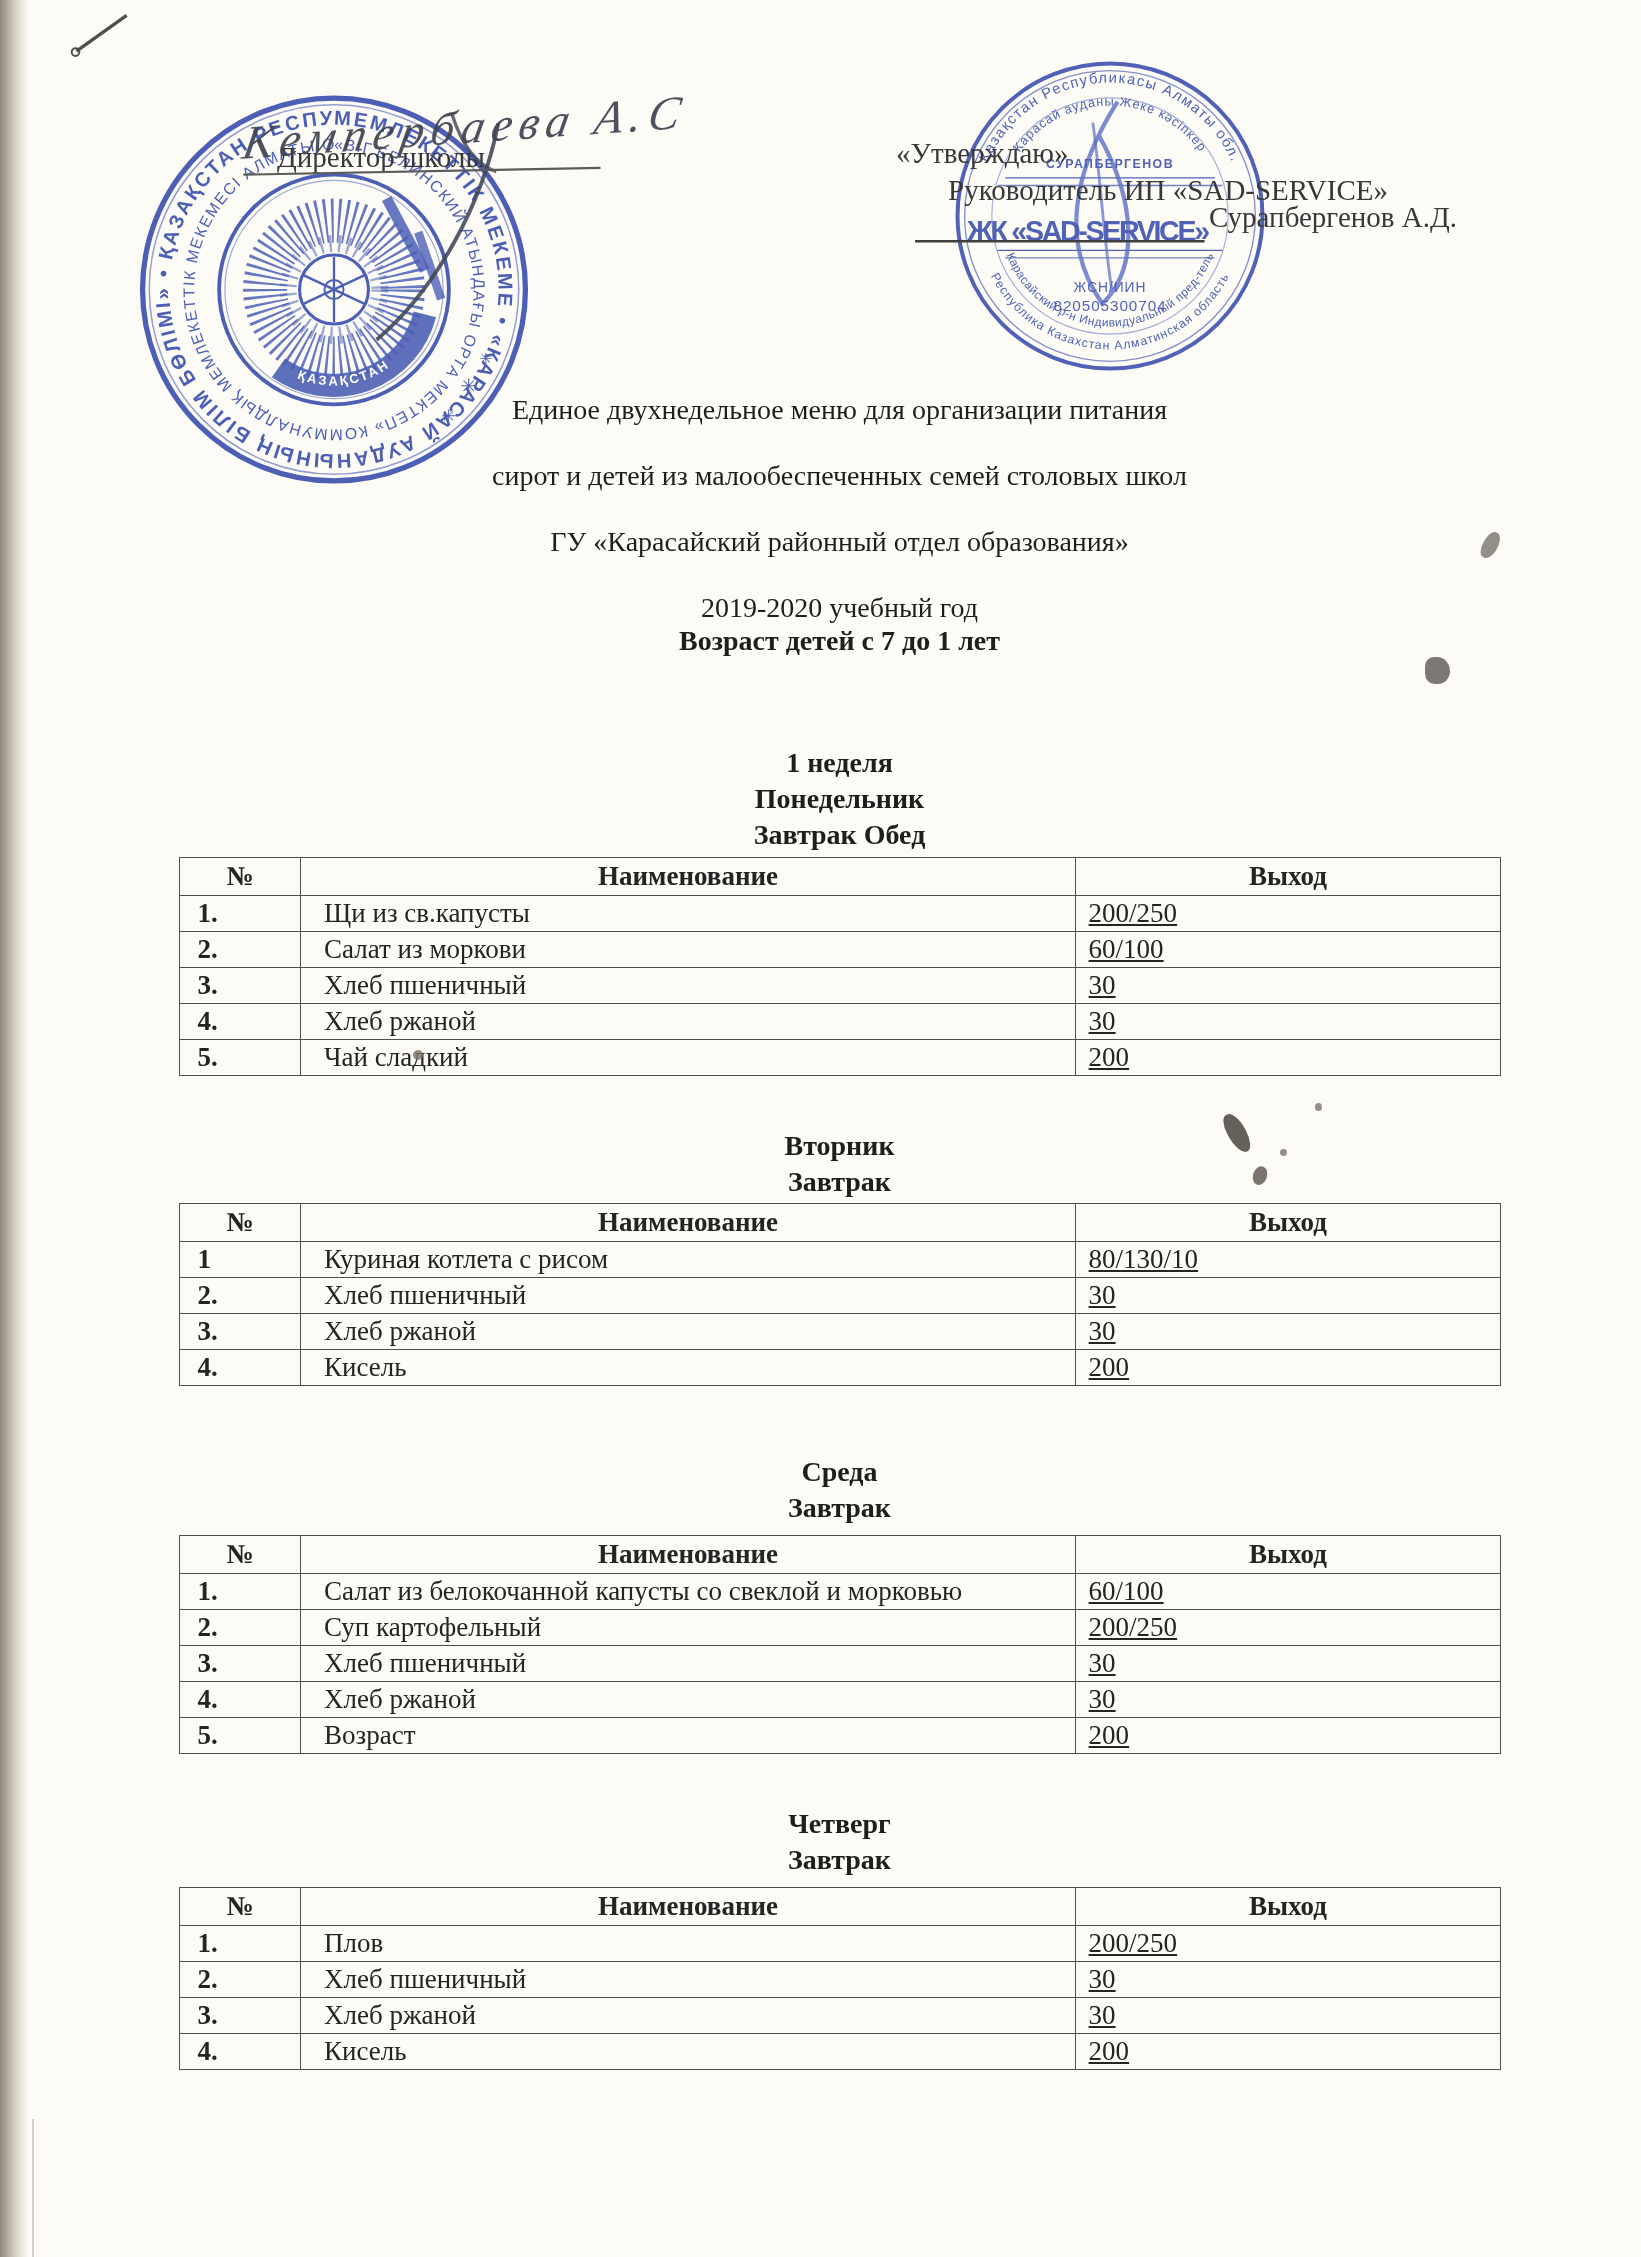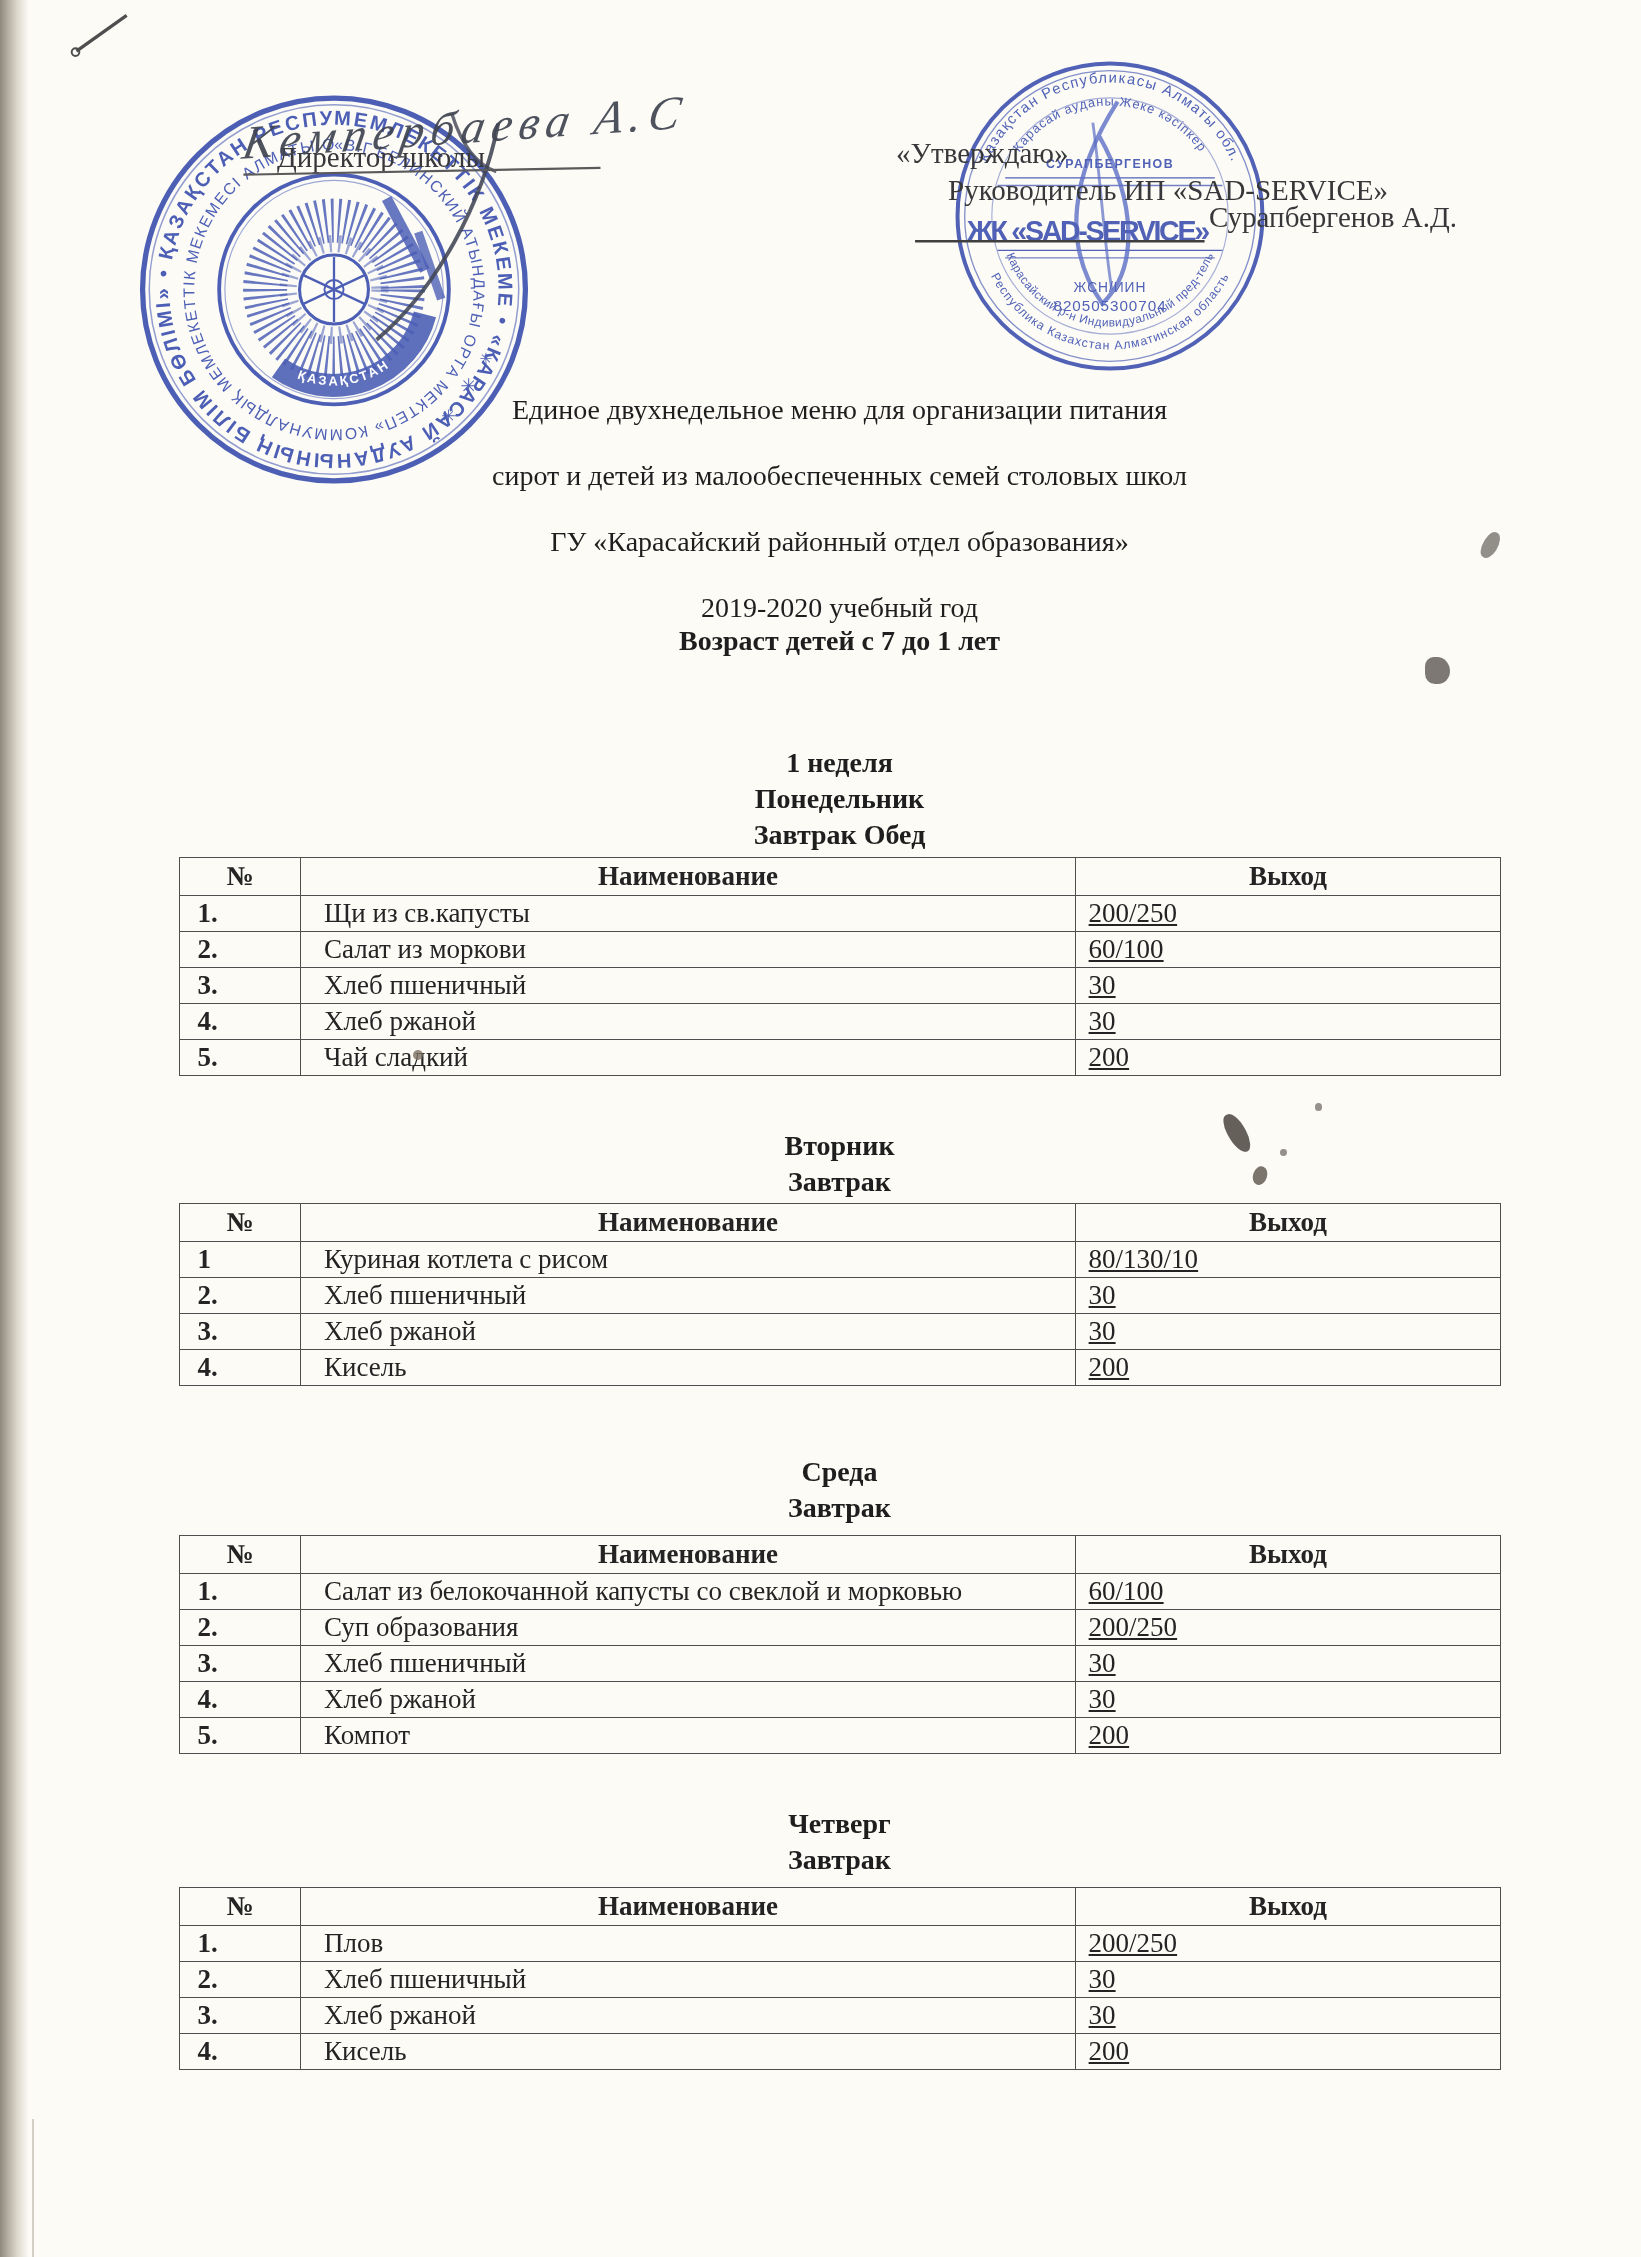--- a/index.html
+++ b/index.html
@@ -262,36 +262,36 @@
     </tr>
       </thead>
     <tbody>
         <tr>
           <td class="c0">1.</td>
           <td class="c1">Салат из белокочанной капусты со свеклой и морковью</td>
           <td class="c2">60/100</td>
         </tr>
         <tr>
           <td class="c0">2.</td>
-          <td class="c1">Суп образования</td>
+          <td class="c1">Суп картофельный</td>
           <td class="c2">200/250</td>
         </tr>
         <tr>
           <td class="c0">3.</td>
           <td class="c1">Хлеб пшеничный</td>
           <td class="c2">30</td>
         </tr>
         <tr>
           <td class="c0">4.</td>
           <td class="c1">Хлеб ржаной</td>
           <td class="c2">30</td>
         </tr>
         <tr>
           <td class="c0">5.</td>
-          <td class="c1">Компот</td>
+          <td class="c1">Возраст</td>
           <td class="c2">200</td>
         </tr>
       </tbody>
   </table>
 
   <div class="center-col" style="top:1806px;">
     <div class="hline">Четверг</div>
     <div class="hline">Завтрак</div>
   </div>
   <table class="menu" style="top:1887px;">

